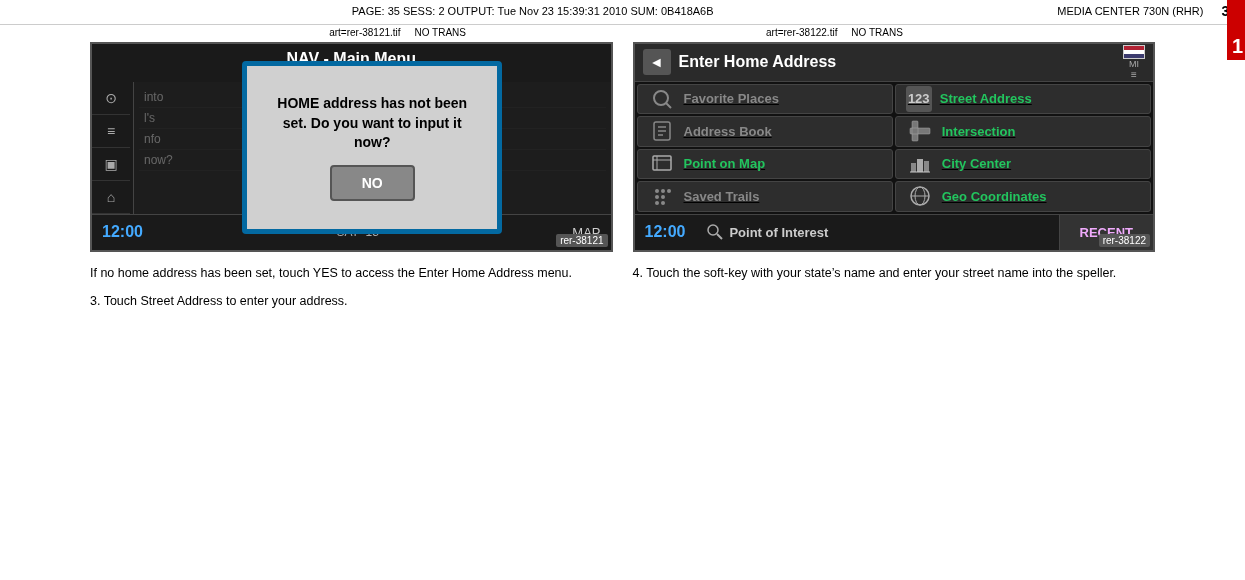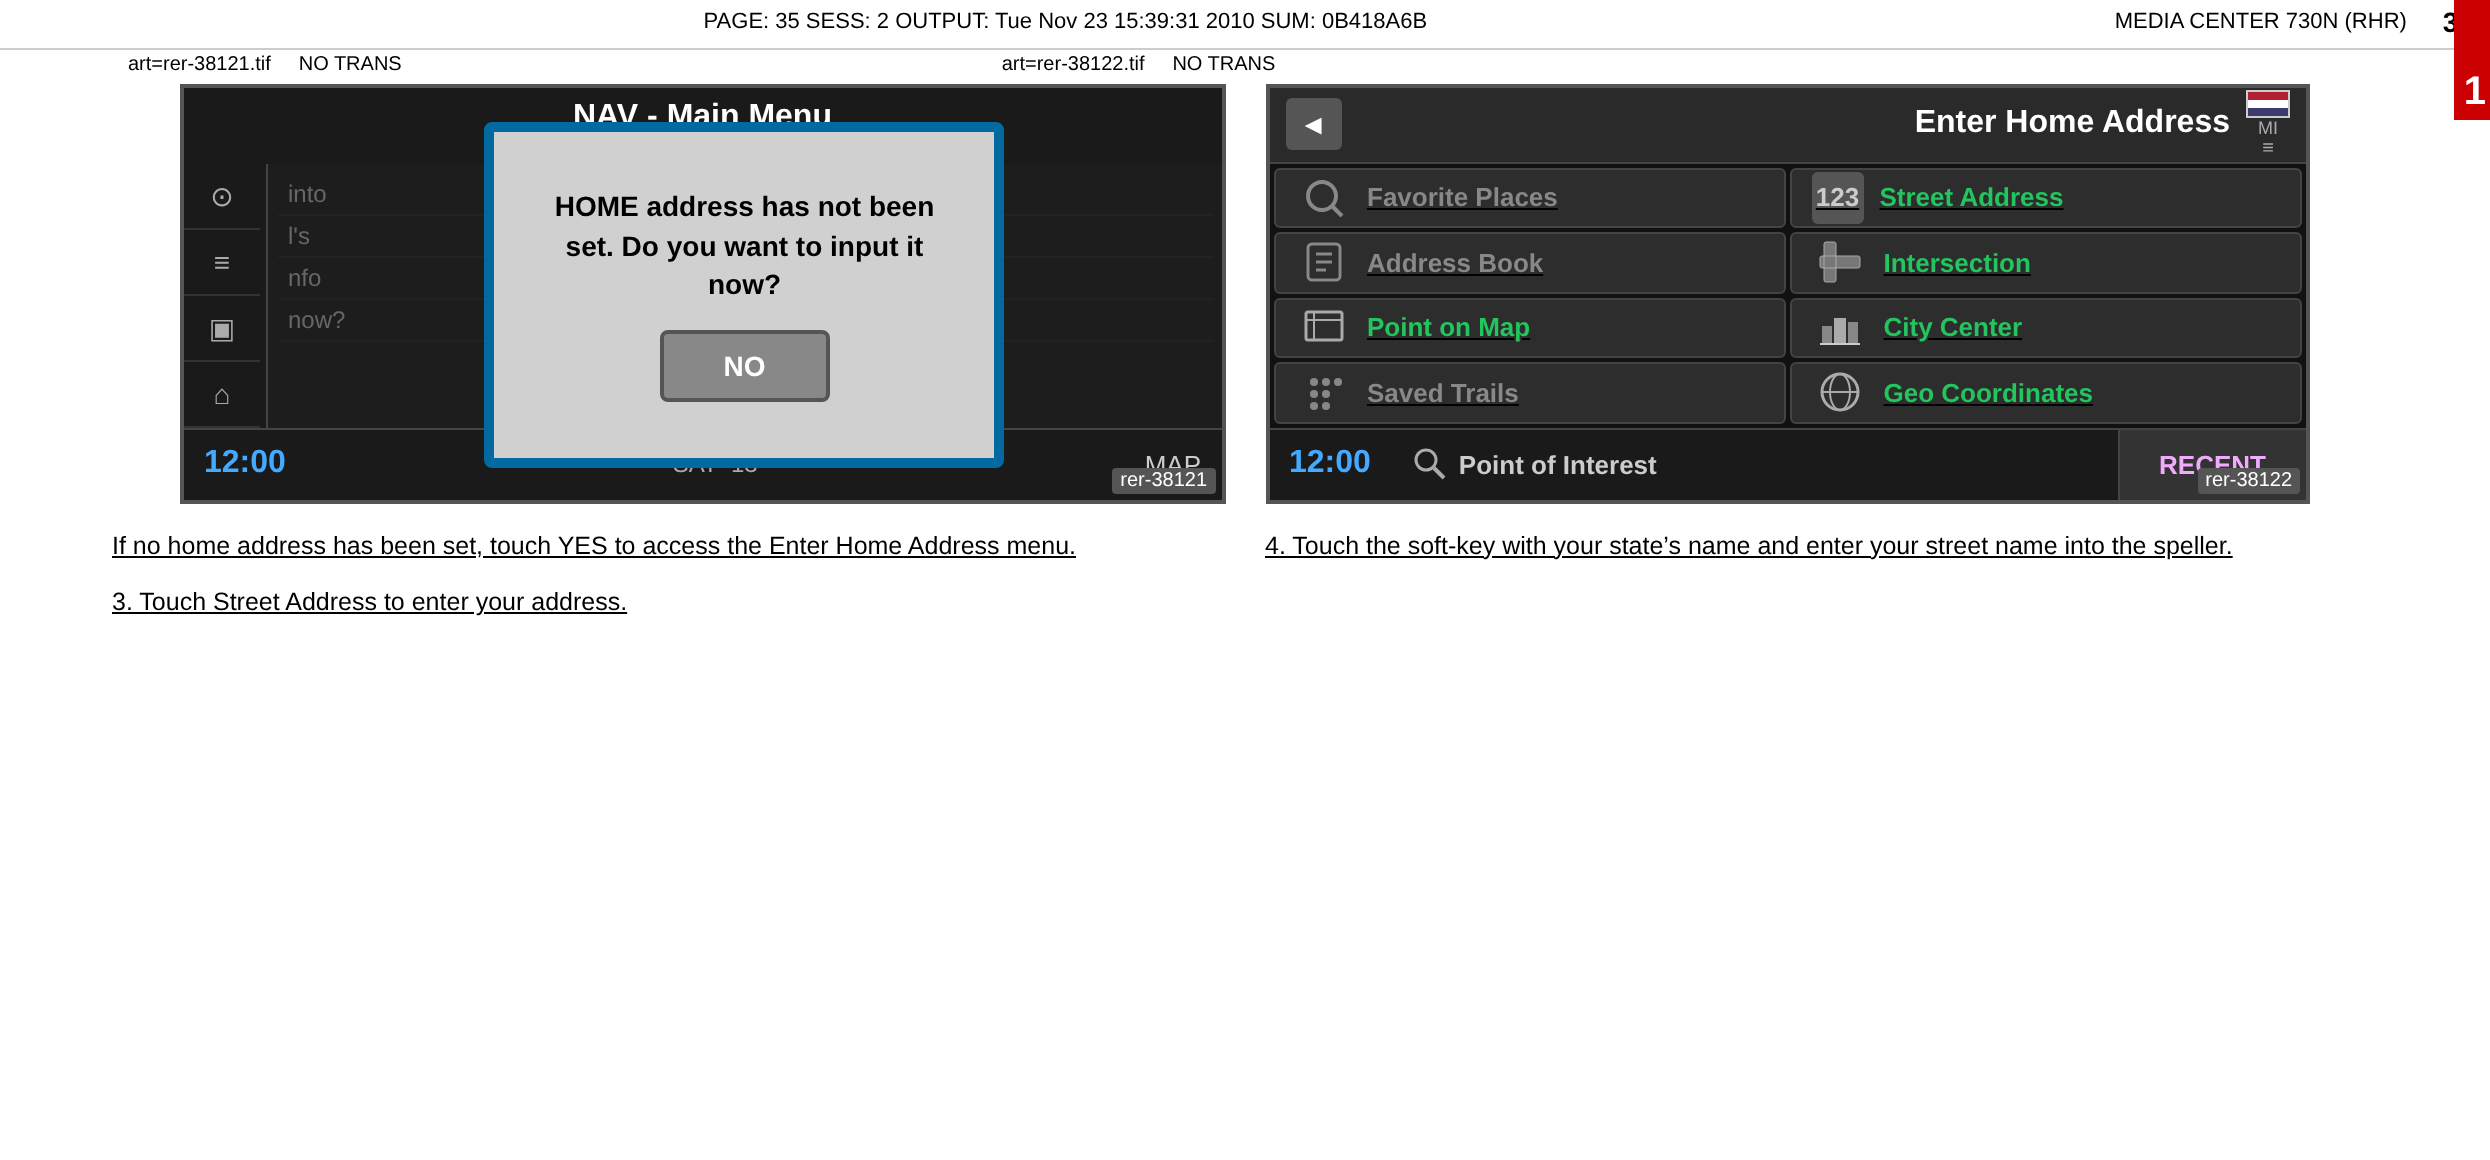--- a/index.html
+++ b/index.html
@@ -45,22 +45,22 @@
       font-weight: bold;
       position: absolute;
       right: 2px;
       top: 35px;
       writing-mode: horizontal-tb;
     }
 
     
     .art-labels {
       display: flex;
-      justify-content: flex-start;
-      padding: 2px 100px 2px 64px;
+      justify-content: center;
+      padding: 2px 100px 2px 87px;
       font-size: 10px;
     }
 
     
     .content-area {
       display: flex;
       gap: 0;
       padding: 0 90px;
       margin-top: 2px;
     }
@@ -243,21 +243,21 @@
       align-items: center;
       justify-content: center;
       border-radius: 3px;
       font-size: 14px;
     }
     .screen-title {
       color: #fff;
       font-size: 16px;
       font-weight: bold;
       flex: 1;
-      text-align: right;
+      text-align: left;
     }
     .mi-flag-area {
       display: flex;
       flex-direction: column;
       align-items: center;
       font-size: 9px;
       color: #aaa;
     }
     .flag-icon {
       width: 22px;
@@ -354,22 +354,21 @@
       display: flex;
       align-items: center;
       border-left: 1px solid #444;
       cursor: pointer;
     }
 
     
     .text-content {
       display: flex;
       gap: 20px;
-      padding: 12px 56px 0;
-      text-decoration: underline;
+      padding: 12px 90px 0;
     }
     .text-left {
       flex: 1;
     }
     .text-right {
       flex: 1;
     }
     .body-text {
       font-size: 12.5px;
       line-height: 1.5;

